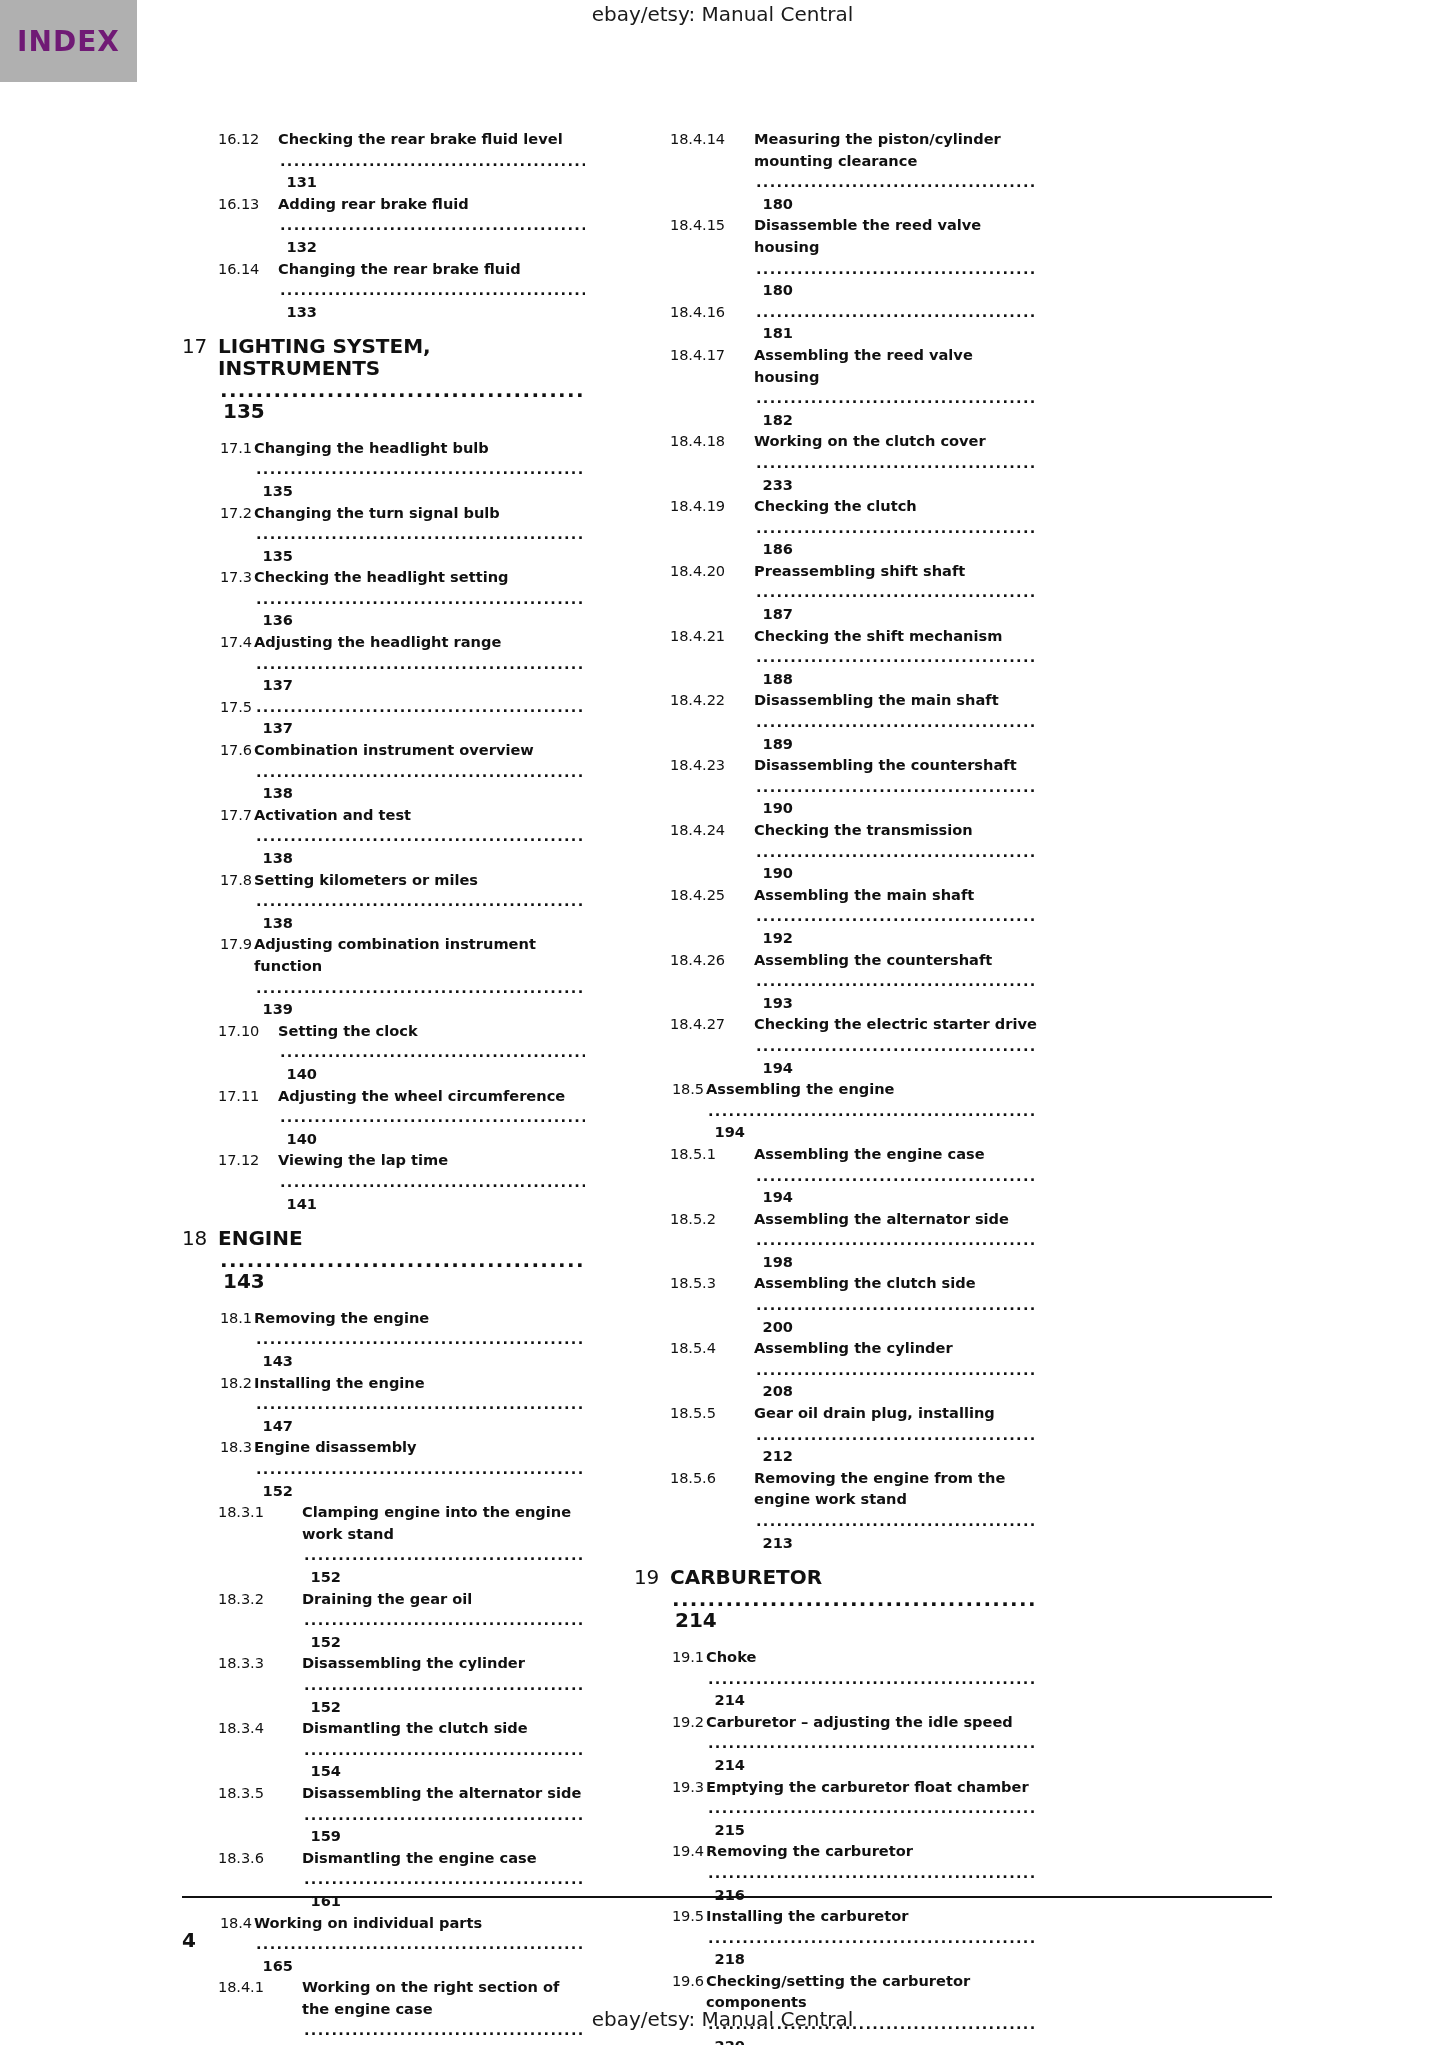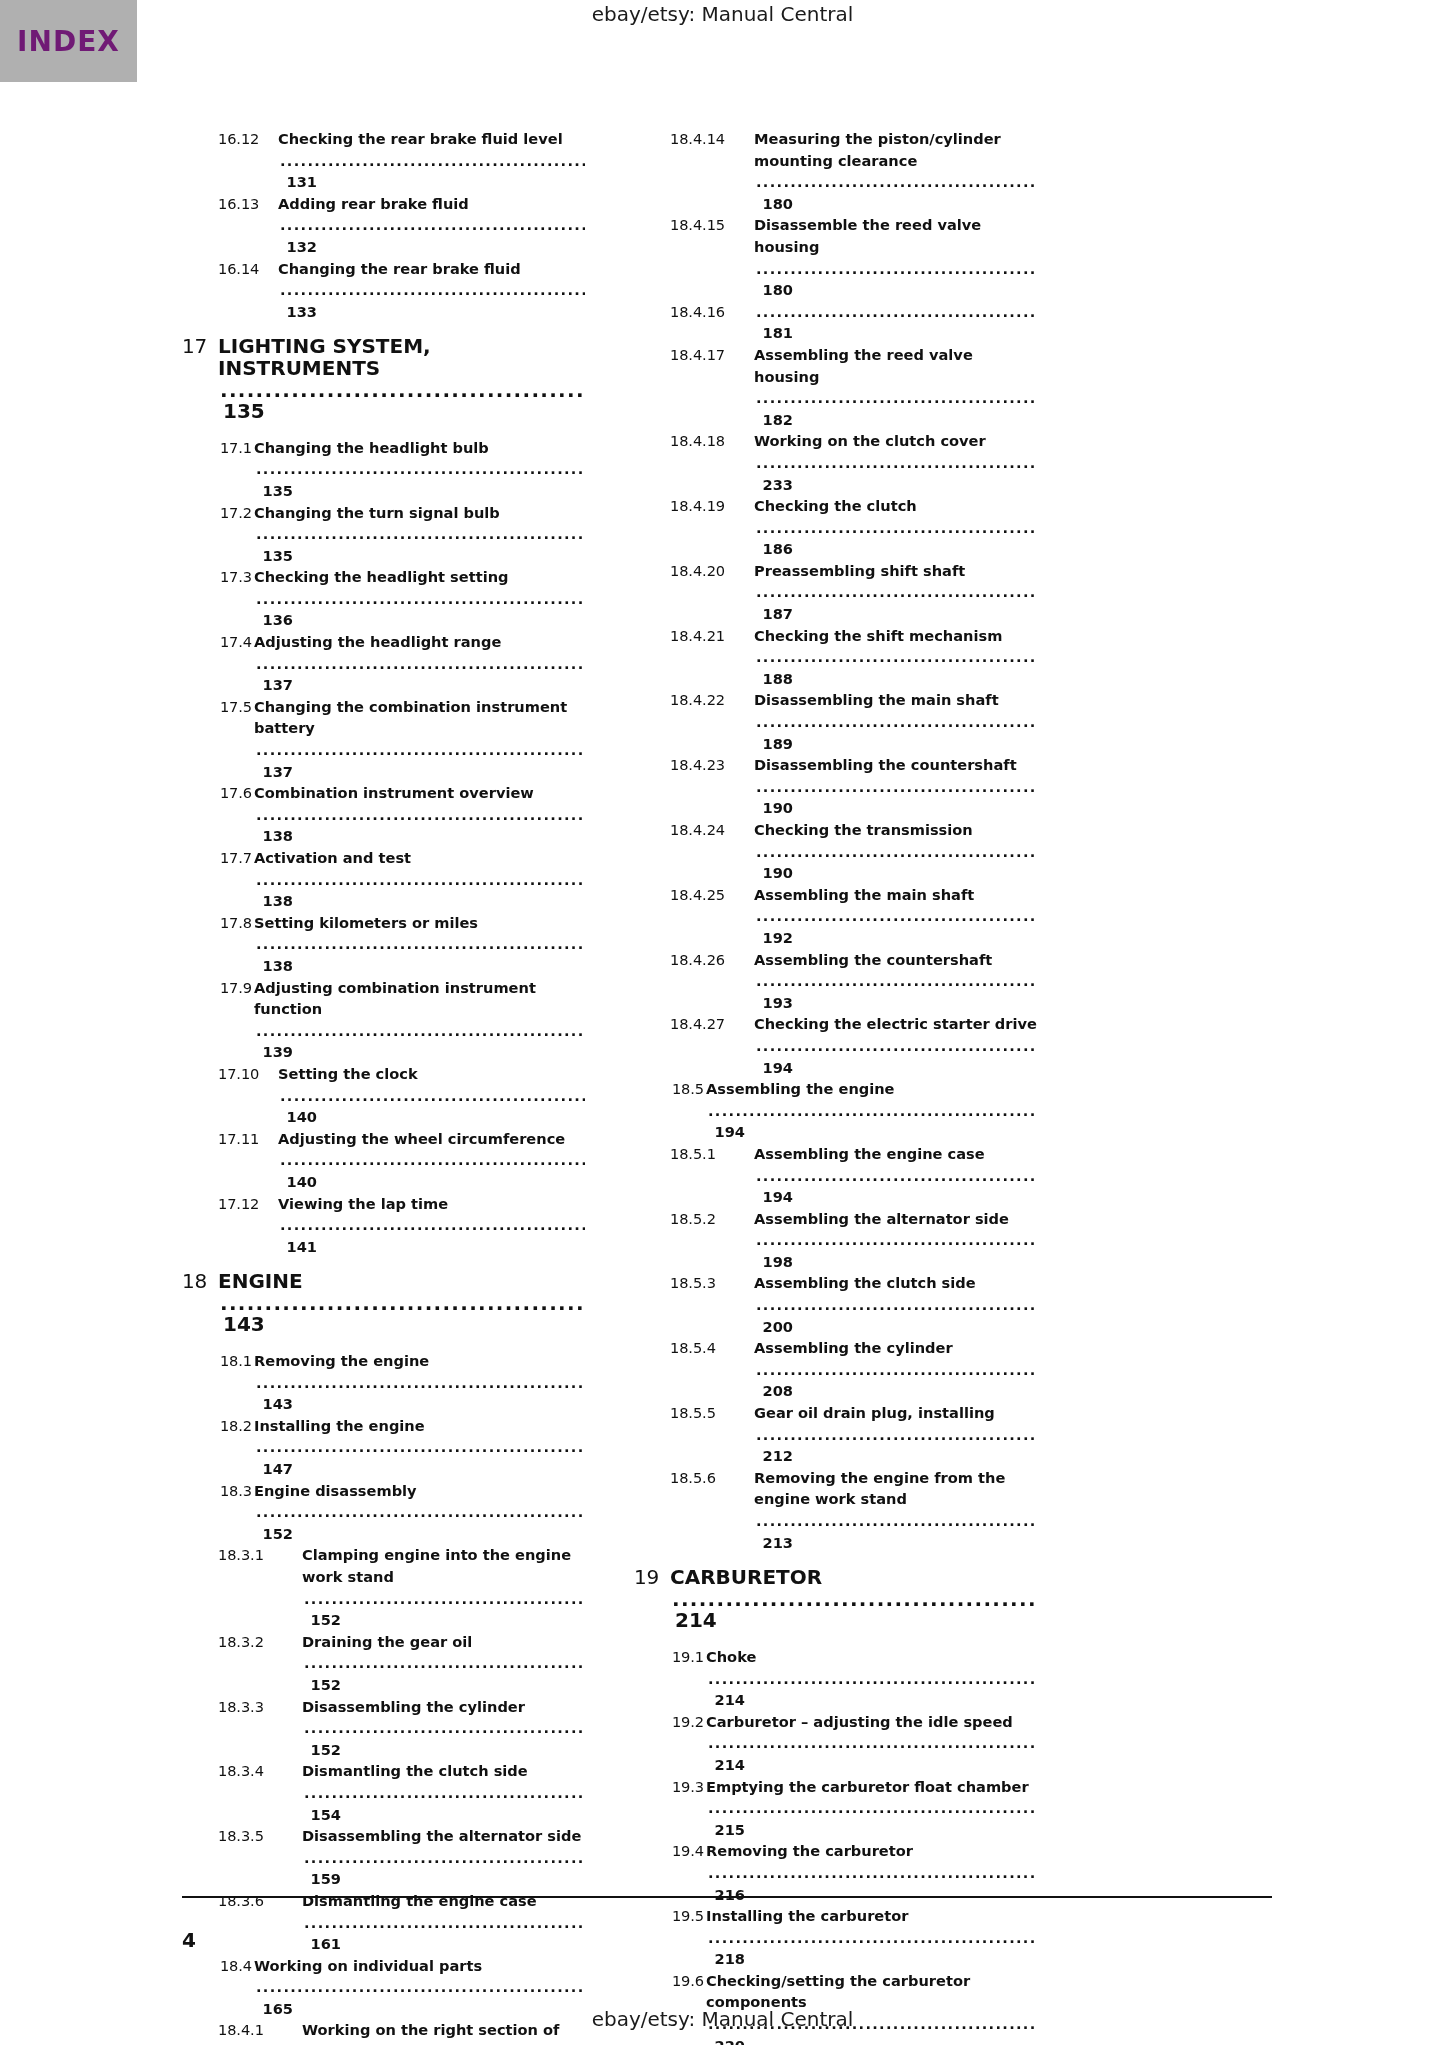--- a/index.html
+++ b/index.html
@@ -232,21 +232,20 @@
         <span class="num">17.4</span>
         <span class="entry">
           <span class="title">Adjusting the headlight range</span>
           <span class="leader">..........................................................................................</span>
           <span class="page">137</span>
         </span>
       </div>
       <div class="toc-row lvl2">
         <span class="num">17.5</span>
         <span class="entry">
-          <span class="title">Changing the combination instrument battery</span>
           <span class="leader">..........................................................................................</span>
           <span class="page">137</span>
         </span>
       </div>
       <div class="toc-row lvl2">
         <span class="num">17.6</span>
         <span class="entry">
           <span class="title">Combination instrument overview</span>
           <span class="leader">..........................................................................................</span>
           <span class="page">138</span>

